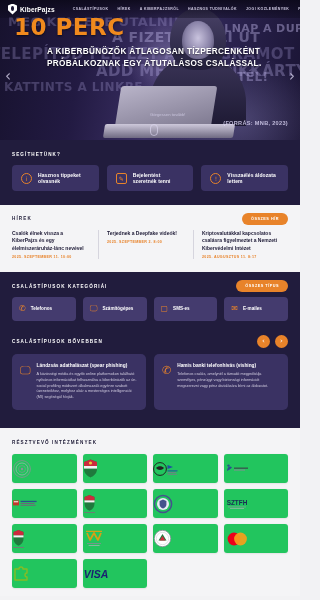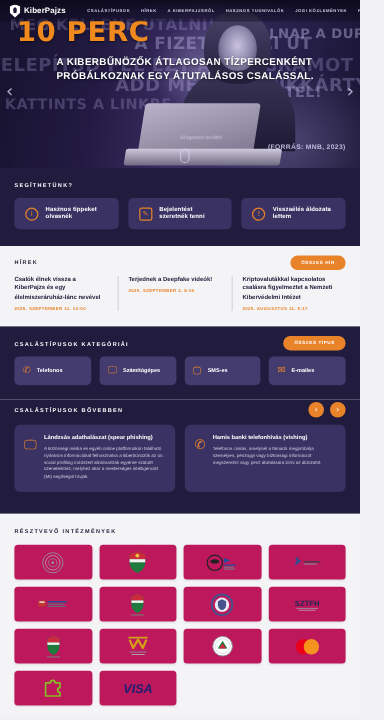--- a/index.html
+++ b/index.html
@@ -216,22 +216,22 @@
   .detail-title { font-size: 4.8px; font-weight: 700; color: #fff; margin-bottom: 4px; }
   .detail-body { font-size: 3.8px; color: #cfcade; line-height: 1.55; }
 
   
   .partners { background: #f4f4f6; padding: 12px 12px 8px 12px; }
   .logo-grid {
     display: grid; grid-template-columns: repeat(4, 1fr); gap: 6px;
     margin-top: 8px;
   }
   .logo-cell {
-    background: #be185d; border-radius: 3px; height: 29px;
-    display: flex; align-items: center; justify-content: center;
+    background: #22c55e; border-radius: 3px; height: 29px;
+    display: flex; align-items: center; 
     box-shadow: 0 .5px 1.5px rgba(0,0,0,.07);
     overflow: hidden;
   }
   .logo-cell svg { display: block; }
 </style>
 </head>
 <body>
 
 <div class="page">
 

